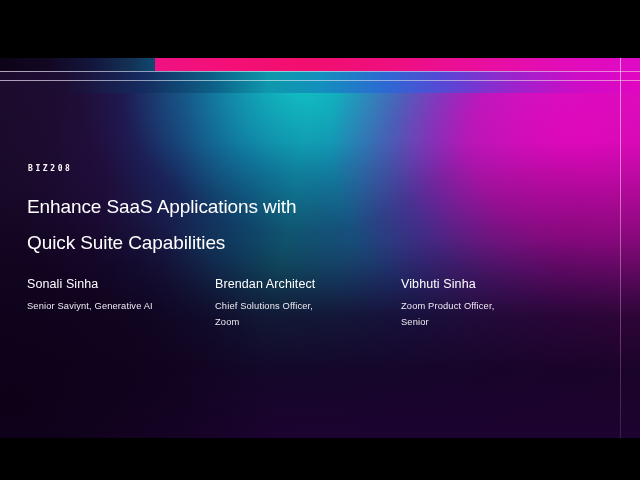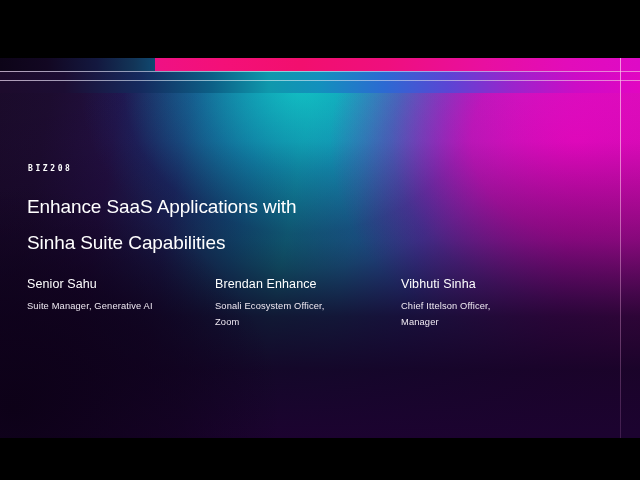--- a/index.html
+++ b/index.html
@@ -261,44 +261,44 @@
     </div>
 
     <div class="vrule"></div>
 
     <div class="content">
 
       <div class="session-code">BIZ208</div>
 
       <div class="title">
         <span class="line">Enhance SaaS Applications with</span>
-        <span class="line">Sinha Suite Capabilities</span>
+        <span class="line">Quick Suite Capabilities</span>
       </div>
 
       <div class="speakers">
 
         <div class="speaker">
-          <div class="speaker-name">Senior Sahu</div>
+          <div class="speaker-name">Sonali Sinha</div>
           <div class="speaker-role">
-            <span class="rline">Suite Manager, Generative AI</span>
+            <span class="rline">Senior Saviynt, Generative AI</span>
           </div>
         </div>
 
         <div class="speaker">
-          <div class="speaker-name">Brendan Enhance</div>
+          <div class="speaker-name">Brendan Architect</div>
           <div class="speaker-role">
-            <span class="rline">Sonali Ecosystem Officer,</span>
+            <span class="rline">Chief Solutions Officer,</span>
             <span class="rline">Zoom</span>
           </div>
         </div>
 
         <div class="speaker">
           <div class="speaker-name">Vibhuti Sinha</div>
           <div class="speaker-role">
-            <span class="rline">Chief Ittelson Officer,</span>
-            <span class="rline">Manager</span>
+            <span class="rline">Zoom Product Officer,</span>
+            <span class="rline">Senior</span>
           </div>
         </div>
 
       </div>
     </div>
   </div>
 </div>
 
 </body></html>

